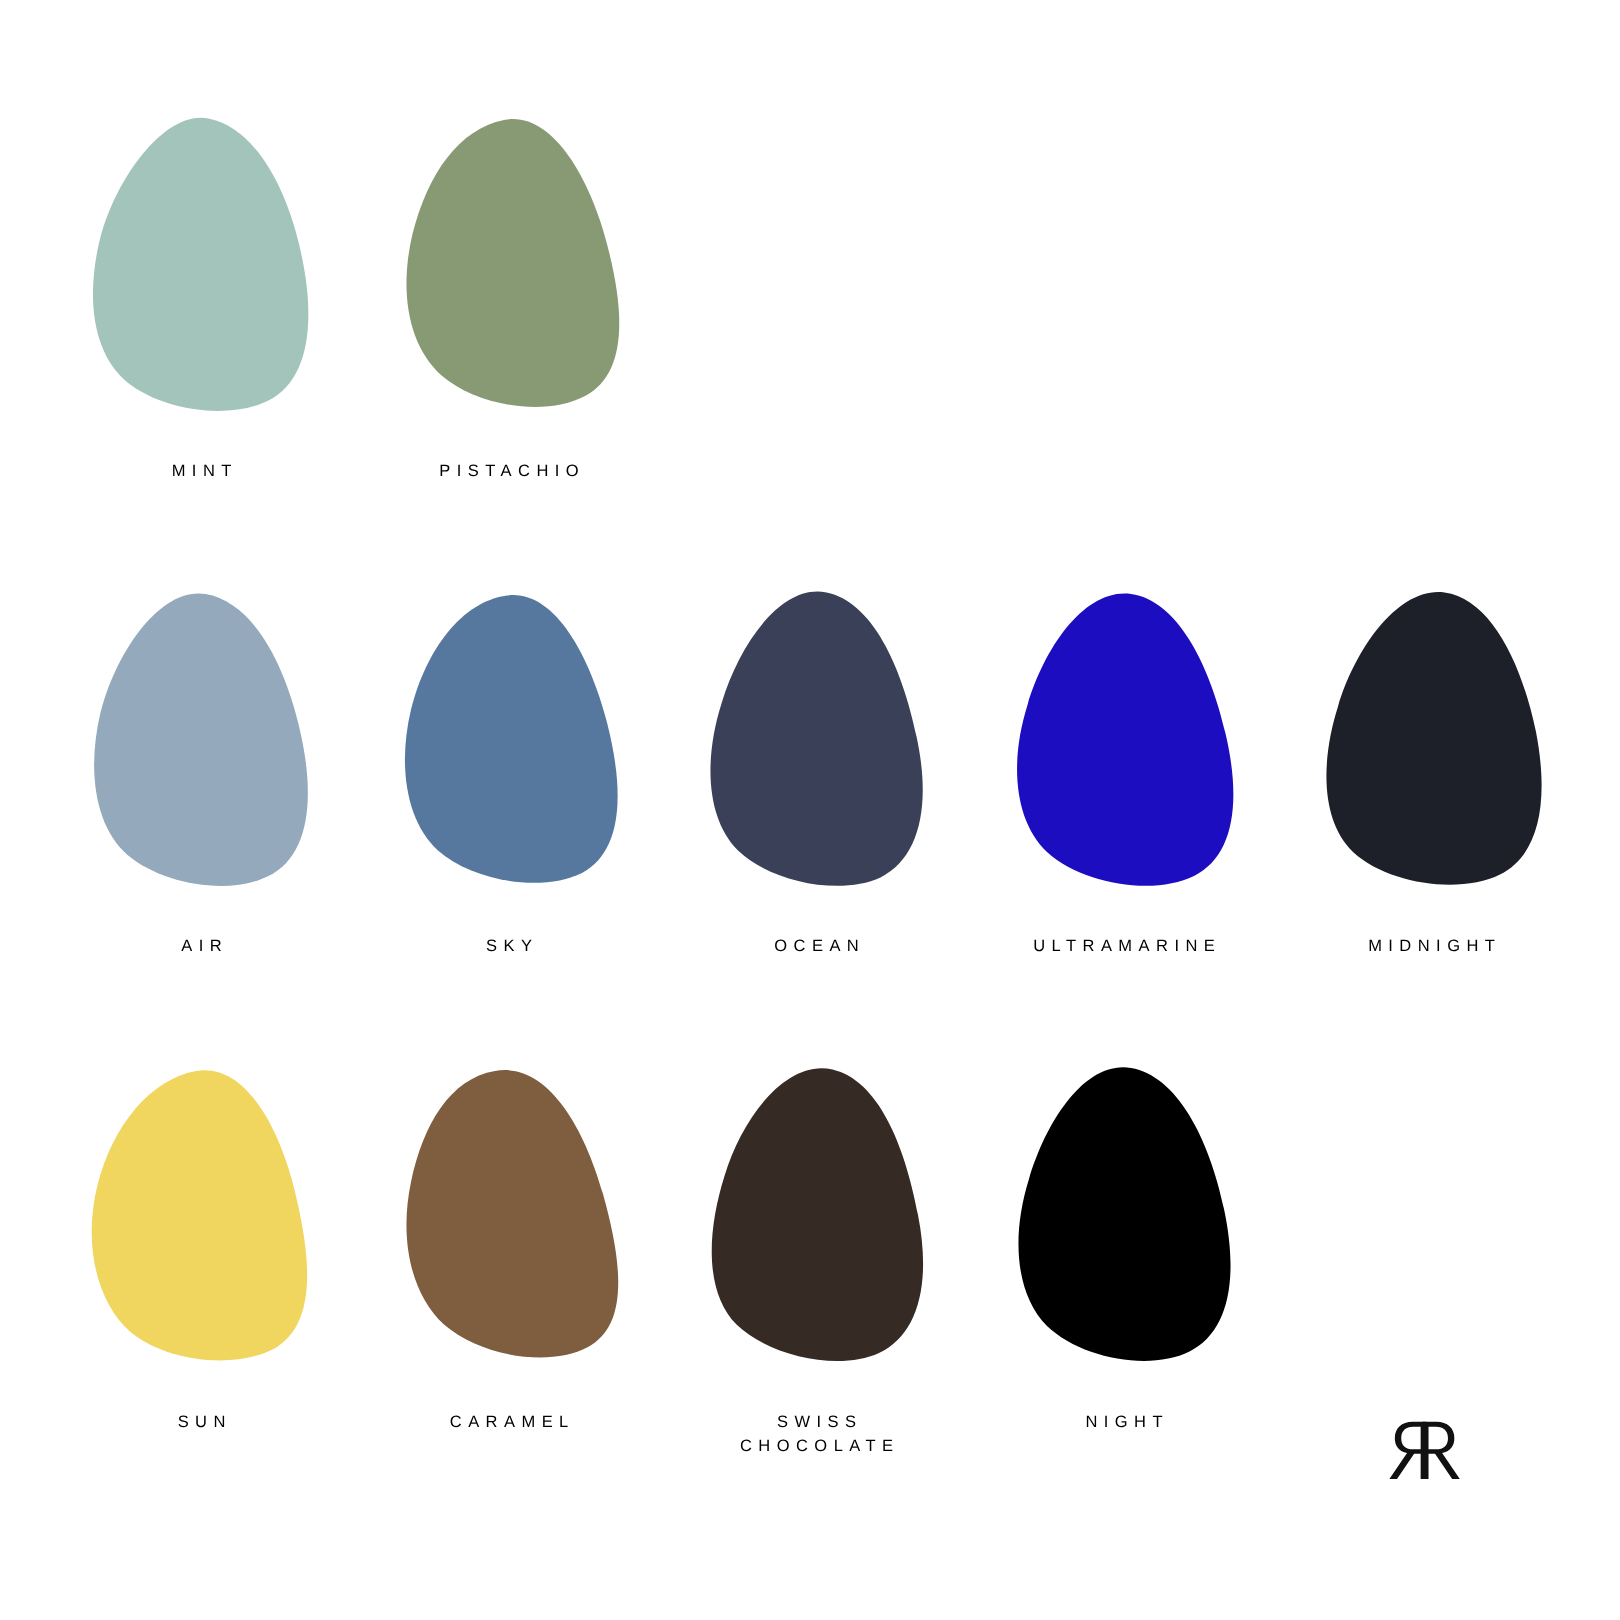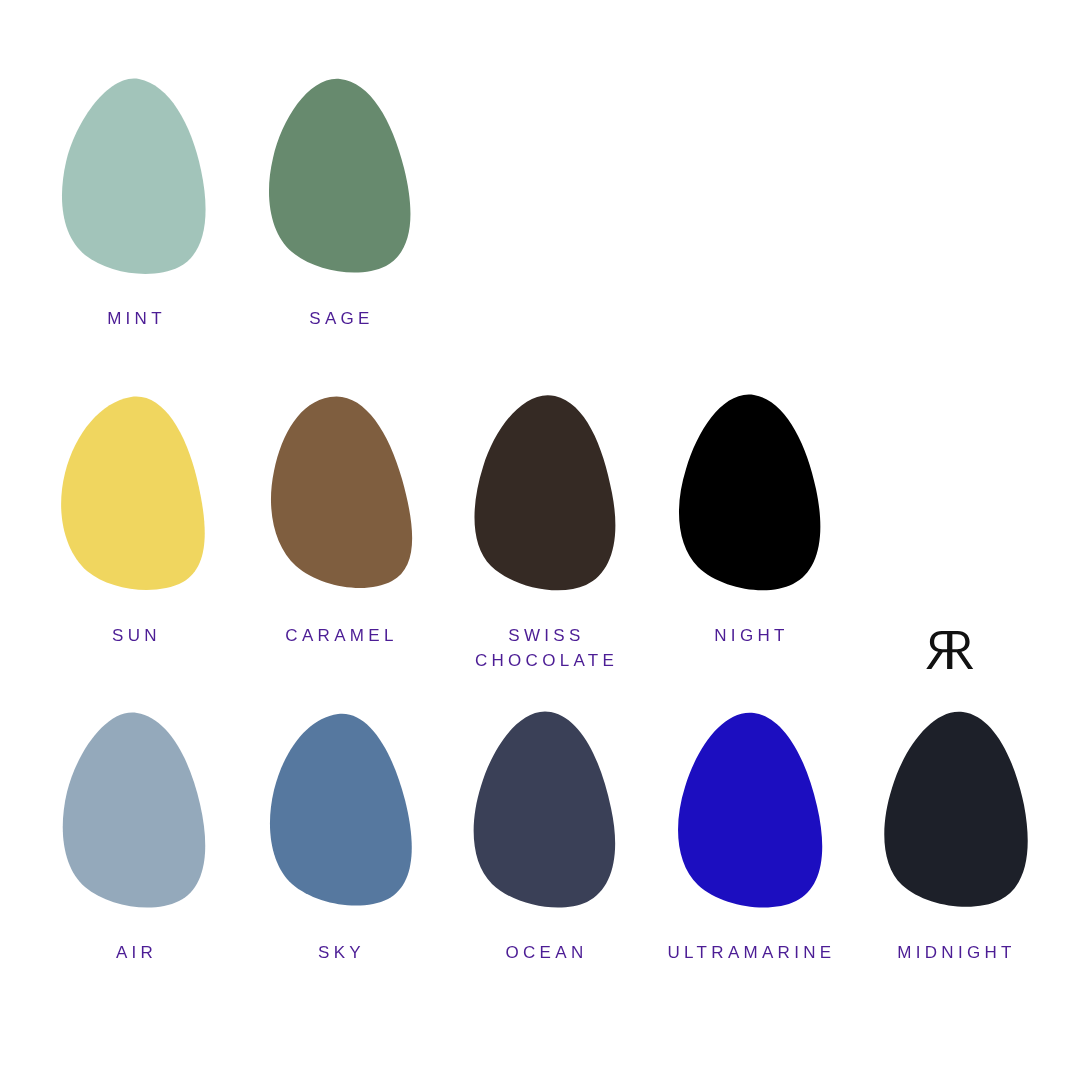--- a/index.html
+++ b/index.html
@@ -48,24 +48,24 @@
   .blob-svg {
     display: block;
     width: 152px;
     height: 196px;
     overflow: visible;
   }
 
   .swatch-label {
     margin-top: 14px;
     font-family: "Liberation Sans", sans-serif;
-    font-size: 17px;
+    font-size: 11px;
     font-weight: 300;
     letter-spacing: 4.3px;
-    color: #4c1d95;
+    color: #000000;
     text-align: center;
     line-height: 1.45;
     text-transform: uppercase;
     white-space: pre-line;
     width: 200px;
   }
 
   .logo-cell {
     width: 205px;
     display: flex;
@@ -89,31 +89,80 @@
 
     <div class="swatch-cell">
       <div class="blob-wrap">
         <svg class="blob-svg" viewBox="0 0 152 196">
           <path d="M78 1 C108 7 130 45 140 92 C150 139 144 176 118 189 C92 202 48 196 24 177 C2 159 -4 124 5 84 C14 44 48 -5 78 1 Z" fill="#a2c4ba"></path>
         </svg>
       </div>
       <div class="swatch-label">MINT</div>
     </div>
 
-
-    <div class="swatch-cell">
-      <div class="blob-wrap">
-        <svg class="blob-svg" viewBox="0 0 152 196">
-          <path d="M74 1 C104 4 126 42 138 90 C150 138 146 174 120 188 C94 201 50 194 26 174 C4 155 -2 118 7 80 C16 40 44 -2 74 1 Z" fill="#678a6e"></path>
-        </svg>
-      </div>
-      <div class="swatch-label">SAGE</div>
-    </div>
-
-
+    <div class="swatch-cell">
+      <div class="blob-wrap">
+        <svg class="blob-svg" viewBox="0 0 152 196">
+          <path d="M70 2 C100 -4 126 36 139 86 C152 136 150 172 124 186 C98 200 52 193 28 172 C6 152 0 116 9 78 C19 38 40 8 70 2 Z" fill="#879a73"></path>
+        </svg>
+      </div>
+      <div class="swatch-label">PISTACHIO</div>
+    </div>
+
+
+
+
+  </div>
+
+  <div class="palette-row">
+
+    <div class="swatch-cell">
+      <div class="blob-wrap">
+        <svg class="blob-svg" viewBox="0 0 152 196">
+          <path d="M76 1 C106 6 128 44 139 92 C150 140 144 176 118 189 C92 202 48 195 24 175 C2 156 -3 118 6 80 C16 40 46 -4 76 1 Z" fill="#94a9bb"></path>
+        </svg>
+      </div>
+      <div class="swatch-label">AIR</div>
+    </div>
+
+    <div class="swatch-cell">
+      <div class="blob-wrap">
+        <svg class="blob-svg" viewBox="0 0 152 196">
+          <path d="M72 2 C102 -2 126 38 139 88 C151 136 148 173 122 187 C96 200 50 193 26 172 C5 153 -1 116 8 78 C18 38 42 6 72 2 Z" fill="#56789f"></path>
+        </svg>
+      </div>
+      <div class="swatch-label">SKY</div>
+    </div>
+
+    <div class="swatch-cell">
+      <div class="blob-wrap">
+        <svg class="blob-svg" viewBox="0 0 152 196">
+          <path d="M80 0 C110 6 130 48 140 96 C150 142 142 177 116 190 C90 202 44 194 21 172 C0 151 -2 112 10 74 C22 34 50 -6 80 0 Z" fill="#3a4057"></path>
+        </svg>
+      </div>
+      <div class="swatch-label">OCEAN</div>
+    </div>
+
+    <div class="swatch-cell">
+      <div class="blob-wrap">
+        <svg class="blob-svg" viewBox="0 0 152 196">
+          <path d="M78 1 C108 5 130 46 141 94 C152 141 146 176 120 189 C94 202 46 195 22 173 C0 152 -3 113 9 75 C21 35 48 -3 78 1 Z" fill="#1c0ec0"></path>
+        </svg>
+      </div>
+      <div class="swatch-label">ULTRAMARINE</div>
+    </div>
+
+    <div class="swatch-cell">
+      <div class="blob-wrap">
+        <svg class="blob-svg" viewBox="0 0 152 196">
+          <path d="M82 0 C112 4 133 45 143 93 C152 140 145 175 119 188 C93 201 45 195 21 173 C0 153 -1 114 11 76 C23 36 52 -4 82 0 Z" fill="#1d2029"></path>
+        </svg>
+      </div>
+      <div class="swatch-label">MIDNIGHT</div>
+    </div>
 
   </div>
 
   <div class="palette-row">
 
     <div class="swatch-cell">
       <div class="blob-wrap">
         <svg class="blob-svg" viewBox="0 0 152 196">
           <path d="M70 2 C100 -3 124 34 136 84 C148 134 148 172 122 187 C96 201 50 196 26 176 C4 157 -6 118 4 78 C14 38 40 7 70 2 Z" fill="#f0d65f"></path>
         </svg>
@@ -159,62 +208,13 @@
 
           <path d="M33 12 L23.0 12 C14.8 12 9.8 16.8 9.8 24.0 C9.8 29.9 13.0 33.6 18.8 35.0
                    L5.8 54 L11.4 54 L24.0 35.5 L28.8 35.5 L28.8 54 L33 54 Z
                    M28.8 15.6 L28.8 32.2 L23.4 32.2 C17.6 32.2 14.5 29.2 14.5 24.0 C14.5 18.7 17.6 15.6 23.4 15.6 Z"></path>
         </g>
       </svg>
     </div>
 
   </div>
 
-  <div class="palette-row">
-
-    <div class="swatch-cell">
-      <div class="blob-wrap">
-        <svg class="blob-svg" viewBox="0 0 152 196">
-          <path d="M76 1 C106 6 128 44 139 92 C150 140 144 176 118 189 C92 202 48 195 24 175 C2 156 -3 118 6 80 C16 40 46 -4 76 1 Z" fill="#94a9bb"></path>
-        </svg>
-      </div>
-      <div class="swatch-label">AIR</div>
-    </div>
-
-    <div class="swatch-cell">
-      <div class="blob-wrap">
-        <svg class="blob-svg" viewBox="0 0 152 196">
-          <path d="M72 2 C102 -2 126 38 139 88 C151 136 148 173 122 187 C96 200 50 193 26 172 C5 153 -1 116 8 78 C18 38 42 6 72 2 Z" fill="#56789f"></path>
-        </svg>
-      </div>
-      <div class="swatch-label">SKY</div>
-    </div>
-
-    <div class="swatch-cell">
-      <div class="blob-wrap">
-        <svg class="blob-svg" viewBox="0 0 152 196">
-          <path d="M80 0 C110 6 130 48 140 96 C150 142 142 177 116 190 C90 202 44 194 21 172 C0 151 -2 112 10 74 C22 34 50 -6 80 0 Z" fill="#3a4057"></path>
-        </svg>
-      </div>
-      <div class="swatch-label">OCEAN</div>
-    </div>
-
-    <div class="swatch-cell">
-      <div class="blob-wrap">
-        <svg class="blob-svg" viewBox="0 0 152 196">
-          <path d="M78 1 C108 5 130 46 141 94 C152 141 146 176 120 189 C94 202 46 195 22 173 C0 152 -3 113 9 75 C21 35 48 -3 78 1 Z" fill="#1c0ec0"></path>
-        </svg>
-      </div>
-      <div class="swatch-label">ULTRAMARINE</div>
-    </div>
-
-    <div class="swatch-cell">
-      <div class="blob-wrap">
-        <svg class="blob-svg" viewBox="0 0 152 196">
-          <path d="M82 0 C112 4 133 45 143 93 C152 140 145 175 119 188 C93 201 45 195 21 173 C0 153 -1 114 11 76 C23 36 52 -4 82 0 Z" fill="#1d2029"></path>
-        </svg>
-      </div>
-      <div class="swatch-label">MIDNIGHT</div>
-    </div>
-
-  </div>
-
 </div>
 
 </body></html>

